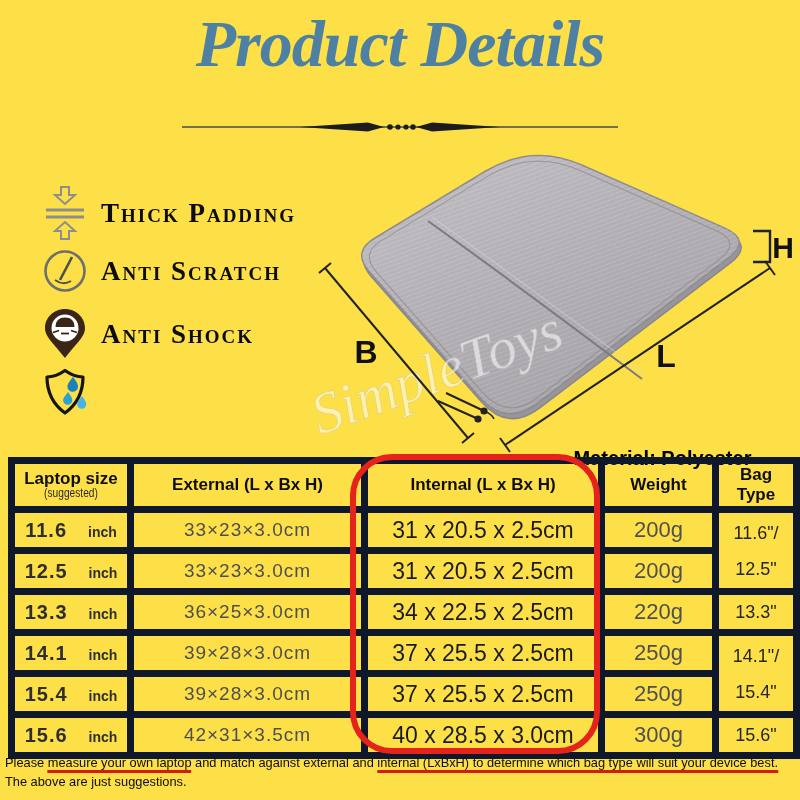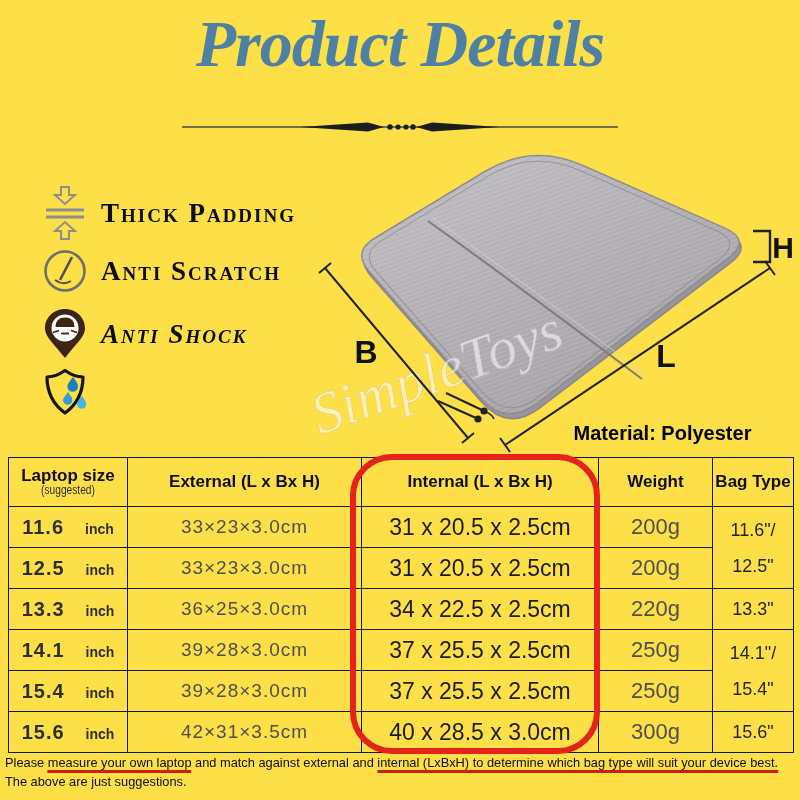--- a/index.html
+++ b/index.html
@@ -7,37 +7,37 @@
         font-family:"Liberation Sans",sans-serif;color:#111;}
 
   
   .title{position:absolute;left:0;top:6px;width:800px;text-align:center;
          font-family:"Liberation Serif",serif;font-style:italic;font-weight:bold;
          font-size:66px;letter-spacing:-1px;color:#4e80a3;}
   .divider{position:absolute;left:182px;top:118px;}
 
   
   .feature{position:absolute;left:42px;display:flex;align-items:center;gap:13px;}
-  .f1{top:186px;} .f2{top:248px;} .f3{top:308px;font-style:italic;} .f4{top:368px;}
+  .f1{top:186px;} .f2{top:248px;} .f3{top:308px;} .f4{top:368px;}
   .feature .txt{font-family:"Liberation Serif",serif;font-variant:small-caps;
                 font-weight:bold;font-size:27px;letter-spacing:2px;color:#0c0c0c;
                 white-space:nowrap;}
   .feature svg{display:block;}
 
   
   .photo{position:absolute;left:280px;top:135px;}
-  .material{position:absolute;left:555px;top:422px;width:215px;text-align:center;
+  .material{position:absolute;left:555px;top:447px;width:215px;text-align:center;
             font-weight:bold;font-size:20px;color:#000;}
 
   
   .tablewrap{position:absolute;left:8px;top:457px;}
   table{border-collapse:collapse;table-layout:fixed;width:785px;}
   col.c1{width:119px;} col.c2{width:234px;} col.c3{width:237px;}
   col.c4{width:114px;} col.c5{width:81px;}
-  th,td{border:1px solid #0f172a;text-align:center;vertical-align:middle;padding:0;}
+  th,td{border:7px solid #0f172a;text-align:center;vertical-align:middle;padding:0;}
   thead tr{height:49px;}
   tbody tr{height:41px;}
   th{font-size:17px;font-weight:bold;color:#0e0e0e;line-height:1.15;}
   .h-note{font-size:12px;font-weight:normal;color:#2b2b2b;margin-top:-2px;
           transform:scaleX(.85);}
   td.size{font-weight:bold;color:#2e2e2e;}
   td.size .num{font-size:20px;letter-spacing:1px;}
   td.size .unit{font-size:14px;margin-left:21px;}
   td.ext{font-size:19px;color:#4f4f4f;letter-spacing:1px;}
   td.int{font-size:23px;color:#1b1b1b;}

